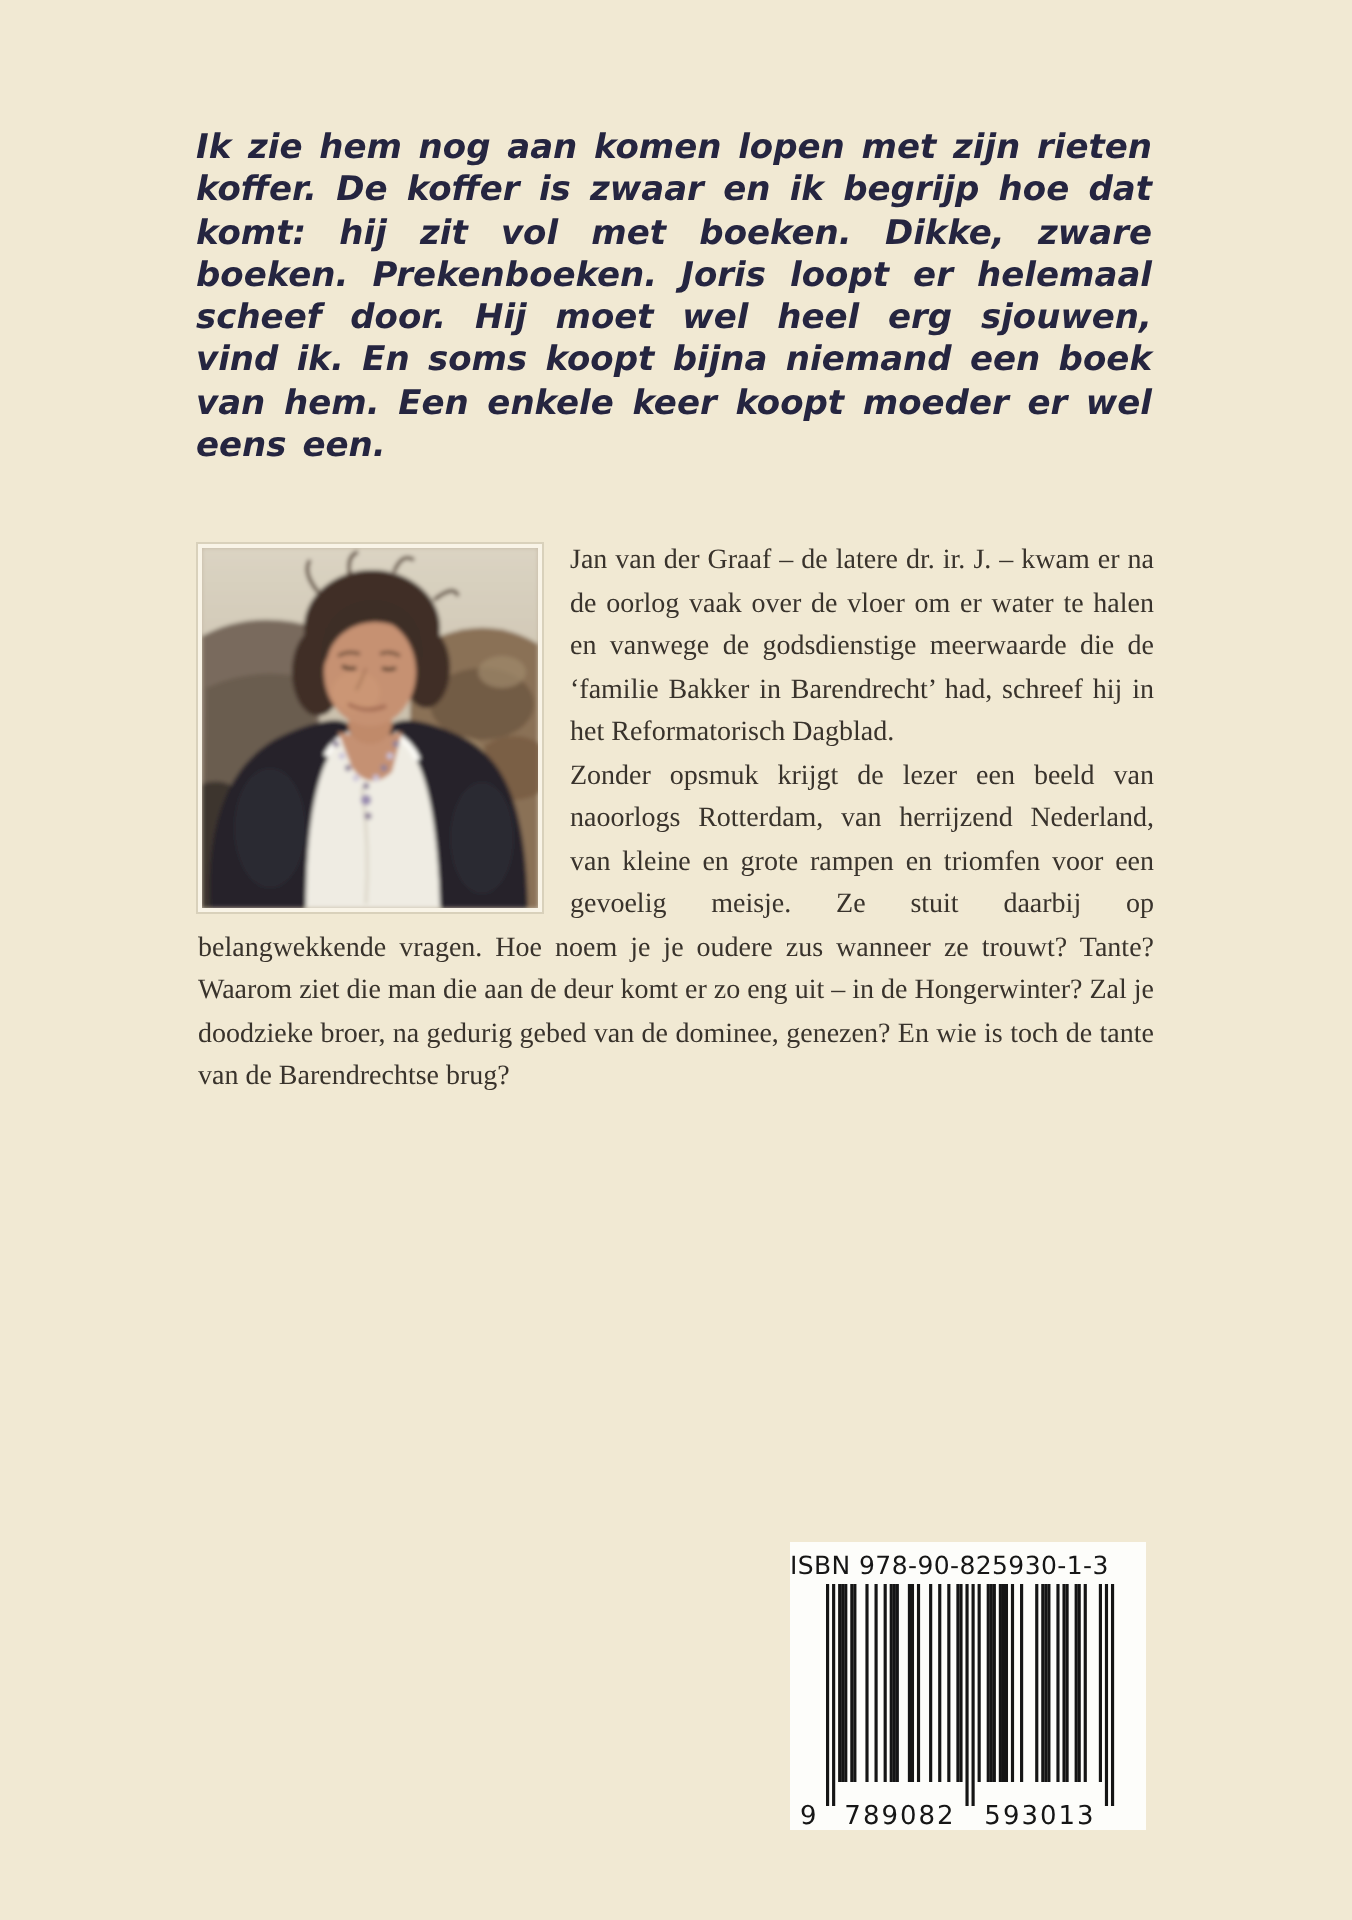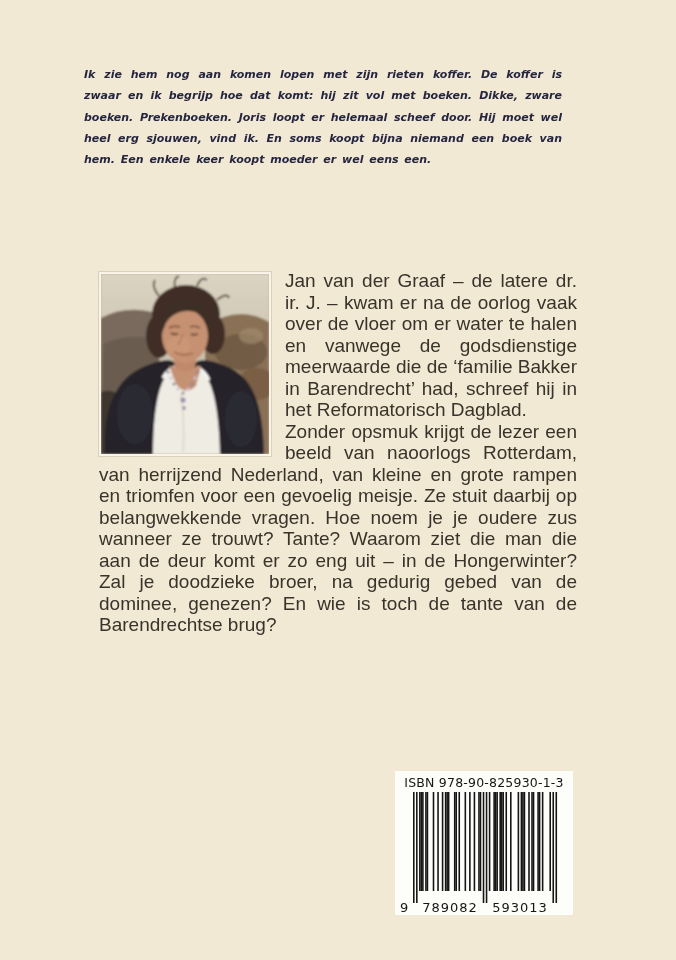--- a/index.html
+++ b/index.html
@@ -14,39 +14,39 @@
   .cover {
     position: relative;
     width: 676px;
     height: 960px;
     background: var(--background);
     overflow: hidden;
     font-family: "DejaVu Sans", sans-serif;
   }
   .quote {
     position: absolute;
-    left: 84px;
+    left: 98px;
     top: 64px;
     width: 478px;
     font-family: "DejaVu Sans", sans-serif;
     font-style: italic;
     font-weight: bold;
-    font-size: 11px;
+    font-size: 17px;
     line-height: 21.3px;
     color: var(--quote-text);
     text-align: justify;
     word-spacing: 2px;
   }
   .main-block {
     position: absolute;
     left: 99px;
     top: 270px;
     width: 478px;
-    font-family: Liberation Sans, sans-serif;
-    font-size: 19px;
+    font-family: Liberation Serif, serif;
+    font-size: 14px;
     line-height: 21.5px;
     color: var(--body-text);
     text-align: justify;
   }
   .main-block p { margin: 0; }
   .photo-frame {
     float: left;
     width: 172px;
     height: 184px;
     margin: 2px 14px 4px 0;
@@ -59,21 +59,20 @@
   .barcode-box {
     position: absolute;
     left: 395px;
     top: 771px;
     width: 178px;
     height: 144px;
     background: var(--barcode-bg);
   }
   .isbn-label {
     padding-top: 4px;
-    text-align: center;
     font-family: "DejaVu Sans", sans-serif;
     font-size: 12.5px;
     letter-spacing: 0.2px;
     color: #161616;
     white-space: nowrap;
   }
   .barcode-svg-wrap { margin-top: 2px; }
   .bc-digit {
     font-family: "DejaVu Sans", sans-serif;
     font-size: 13px;

